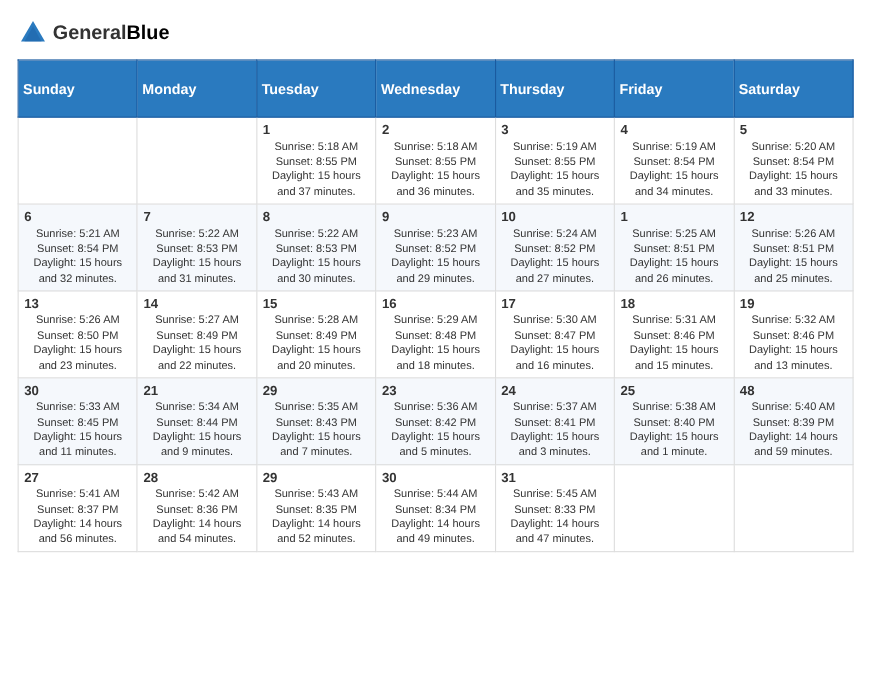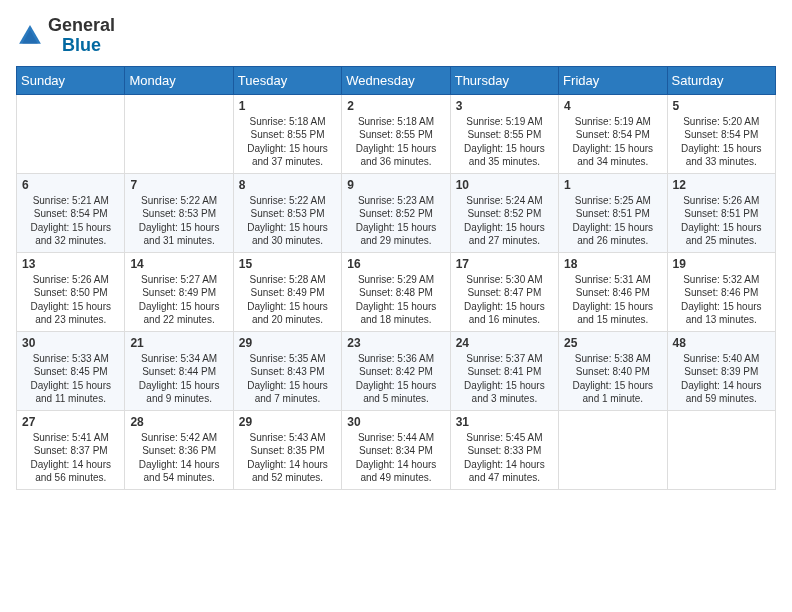--- a/index.html
+++ b/index.html
@@ -16,33 +16,32 @@
       align-items: flex-start;
       margin-bottom: 10px;
     }
     .logo {
       display: flex;
       align-items: center;
       gap: 4px;
     }
     .logo-text {
       display: flex;
-      flex-direction: column;
+      flex-direction: row;
       line-height: 1.1;
-      text-align: center;
     }
     .logo-general {
       font-size: 18px;
       font-weight: bold;
       color: #333;
     }
     .logo-blue {
       font-size: 18px;
       font-weight: bold;
-      color: #0369a1;
+      color: #000000;
     }
     .logo-icon {
       width: 28px;
       height: 28px;
     }
     .title-area {
       text-align: right;
     }
     .month-year {
       font-size: 36px;
@@ -55,22 +54,22 @@
     }
     .calendar {
       width: 100%;
       border-collapse: collapse;
       border: 1px solid #ccc;
     }
     .calendar th {
       background-color: #2a7abf;
       color: #fff;
       font-size: 13px;
-      font-weight: normal;
-      padding: 6px 4px;
+      font-weight: bold;
+      padding: 18px 4px;
       text-align: left;
       border: 1px solid #1a5a9f;
     }
     .calendar td {
       vertical-align: top;
       padding: 4px 5px;
       border: 1px solid #ddd;
       width: 108px;
       min-height: 80px;
       font-size: 10.5px;

